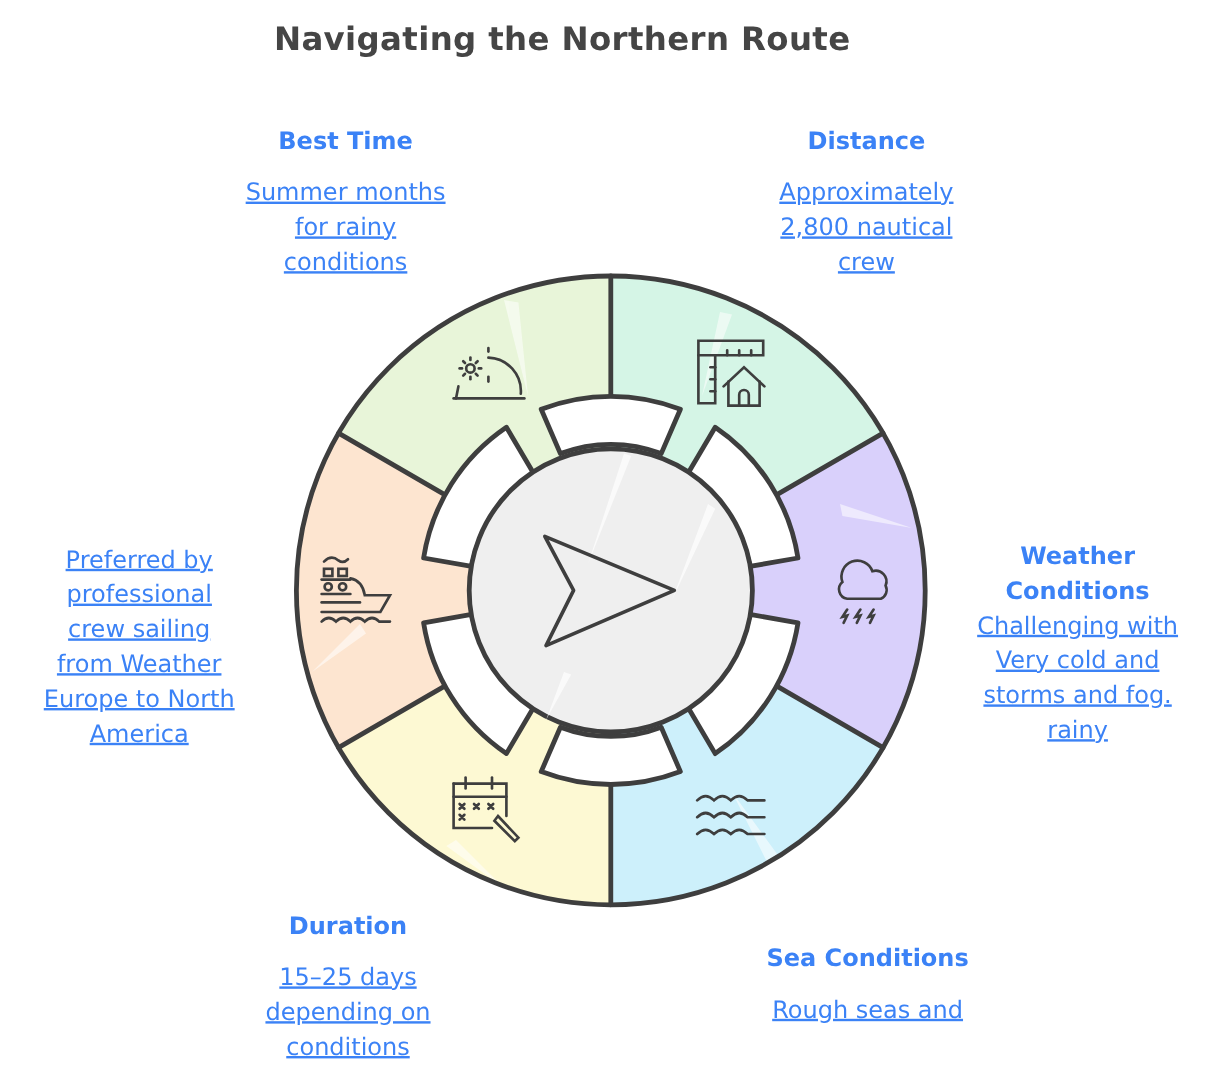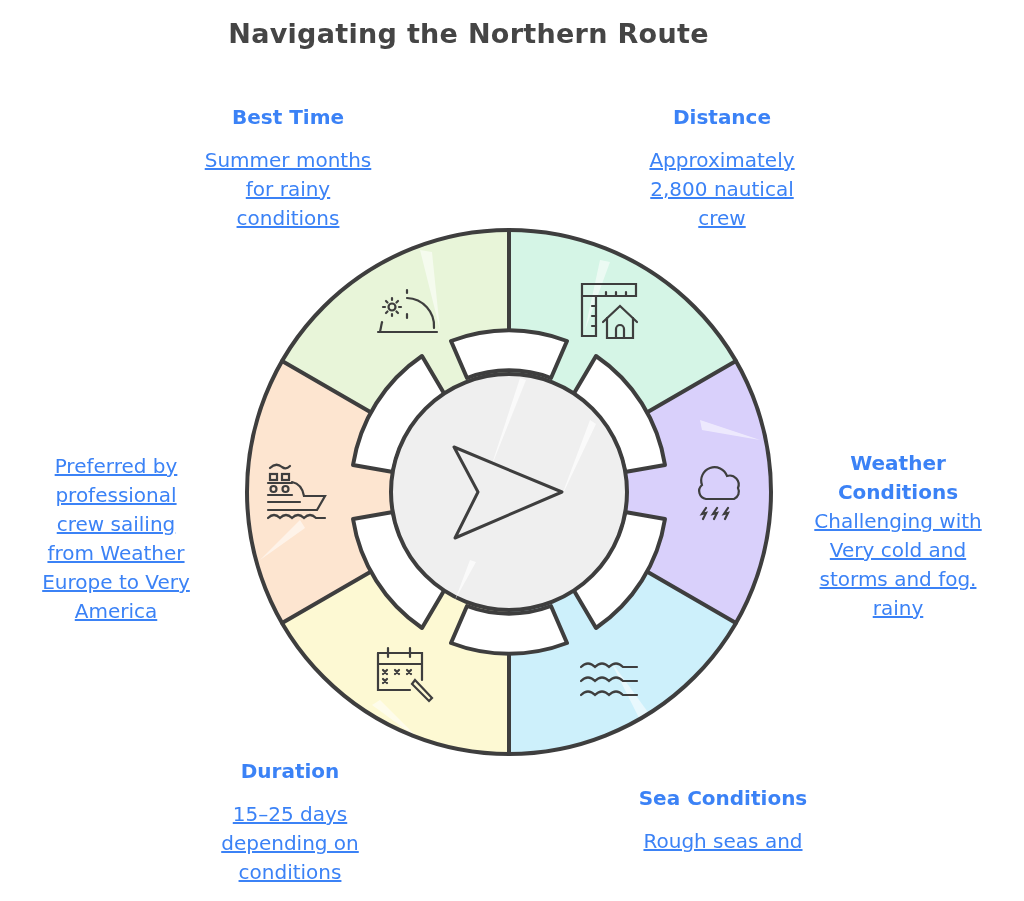--- a/index.html
+++ b/index.html
@@ -180,15 +180,15 @@
   <div class="body">depending on</div>
   <div class="body">conditions</div>
 </div>
 
 <div class="block" style="left:4px; top:438px; width:224px;">
   <div class="gap"></div>
   <div class="body">Preferred by</div>
   <div class="body">professional</div>
   <div class="body">crew sailing</div>
   <div class="body">from Weather</div>
-  <div class="body">Europe to Very</div>
+  <div class="body">Europe to North</div>
   <div class="body">America</div>
 </div>
 
 </body></html>

